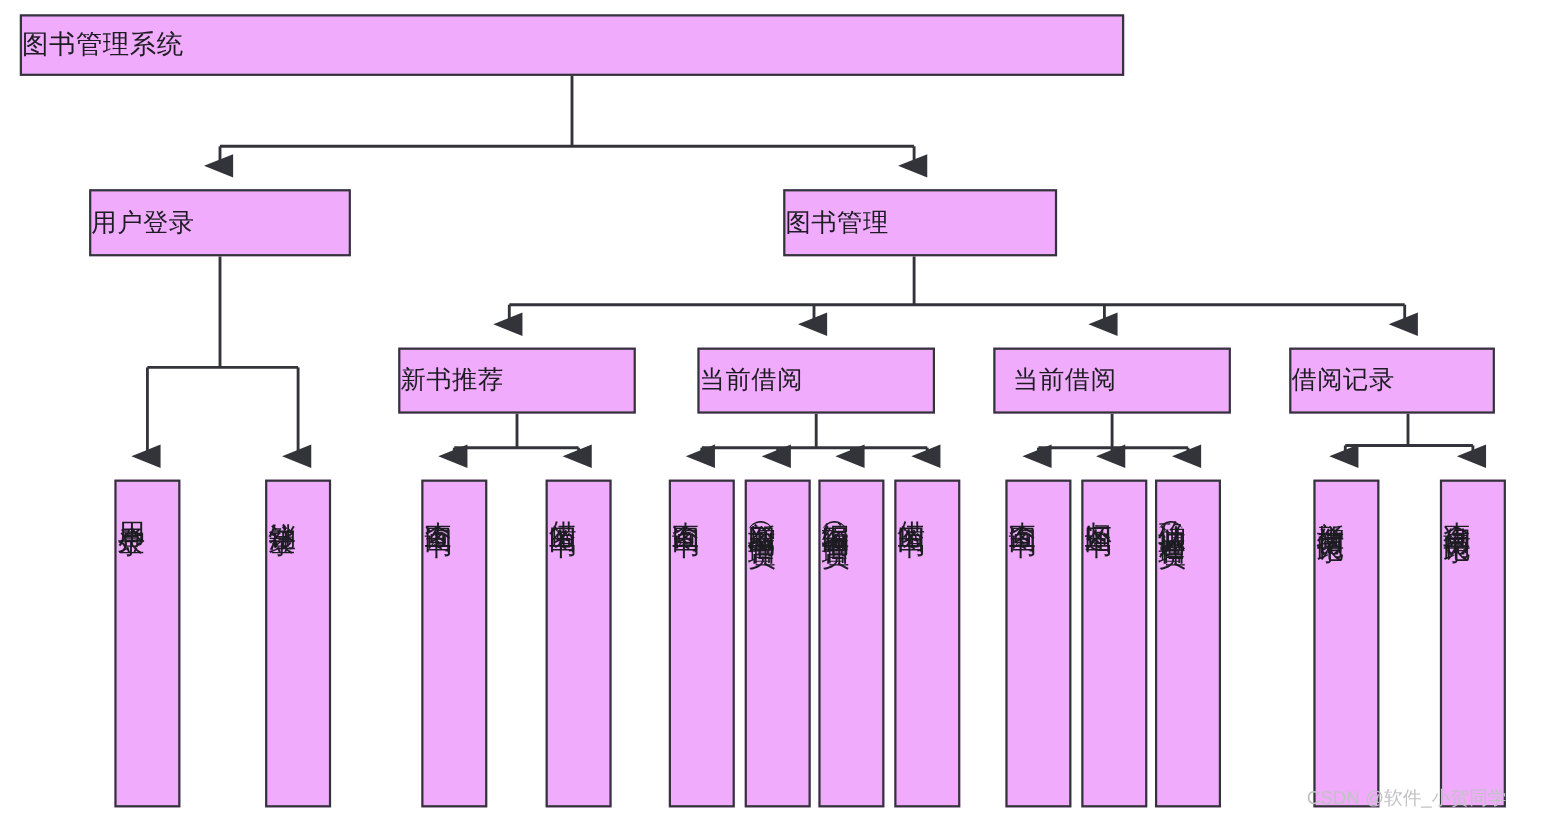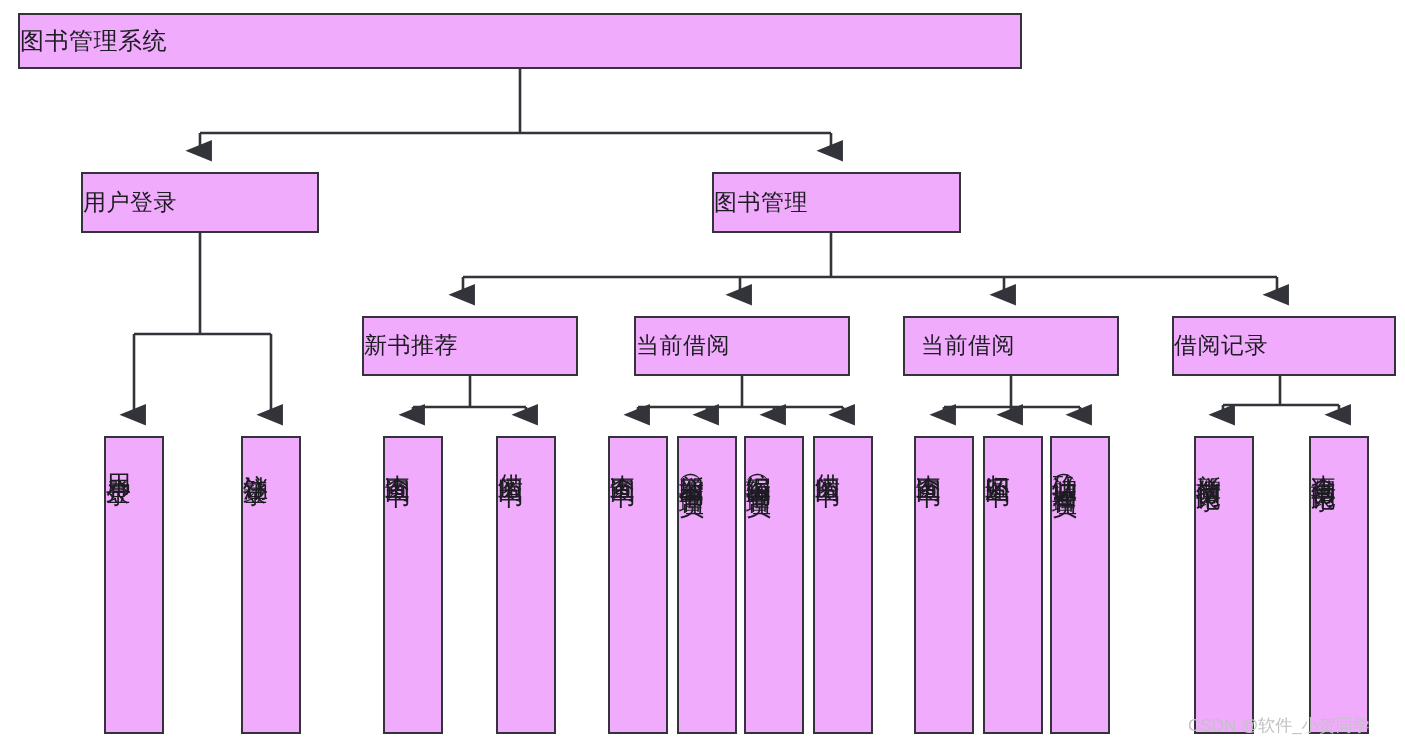--- a/index.html
+++ b/index.html
@@ -138,21 +138,21 @@
 
   <div class="node horizontal" style="left:362px; top:316px; width:216px; height:60px;">
     <span class="label">新书推荐</span>
   </div>
   <div class="node horizontal" style="left:634px; top:316px; width:216px; height:60px;">
     <span class="label">当前借阅</span>
   </div>
   <div class="node horizontal" style="left:903px; top:316px; width:216px; height:60px;padding-left:16px;">
     <span class="label">当前借阅</span>
   </div>
-  <div class="node horizontal" style="left:1172px; top:316px; width:224px; height:60px;">
+  <div class="node horizontal" style="left:1172px; top:316px; width:187px; height:60px;">
     <span class="label">借阅记录</span>
   </div>
 
   <div class="node vertical" style="left:104px; top:436px; width:60px; height:298px;">
     <span class="label">用户登录</span>
   </div>
   <div class="node vertical" style="left:241px; top:436px; width:60px; height:298px;">
     <span class="label">注销登录</span>
   </div>
 

